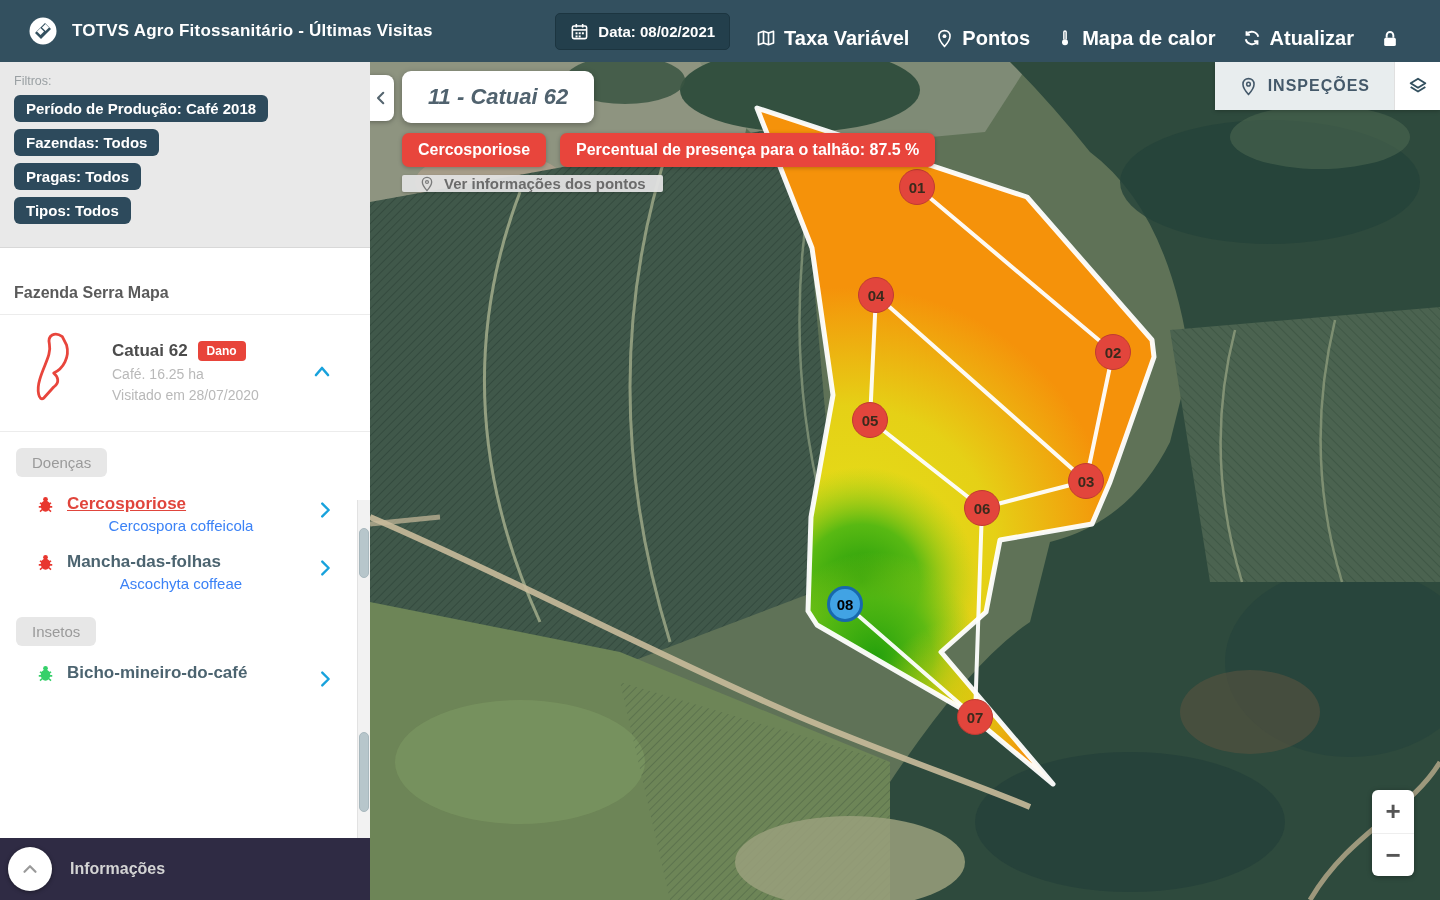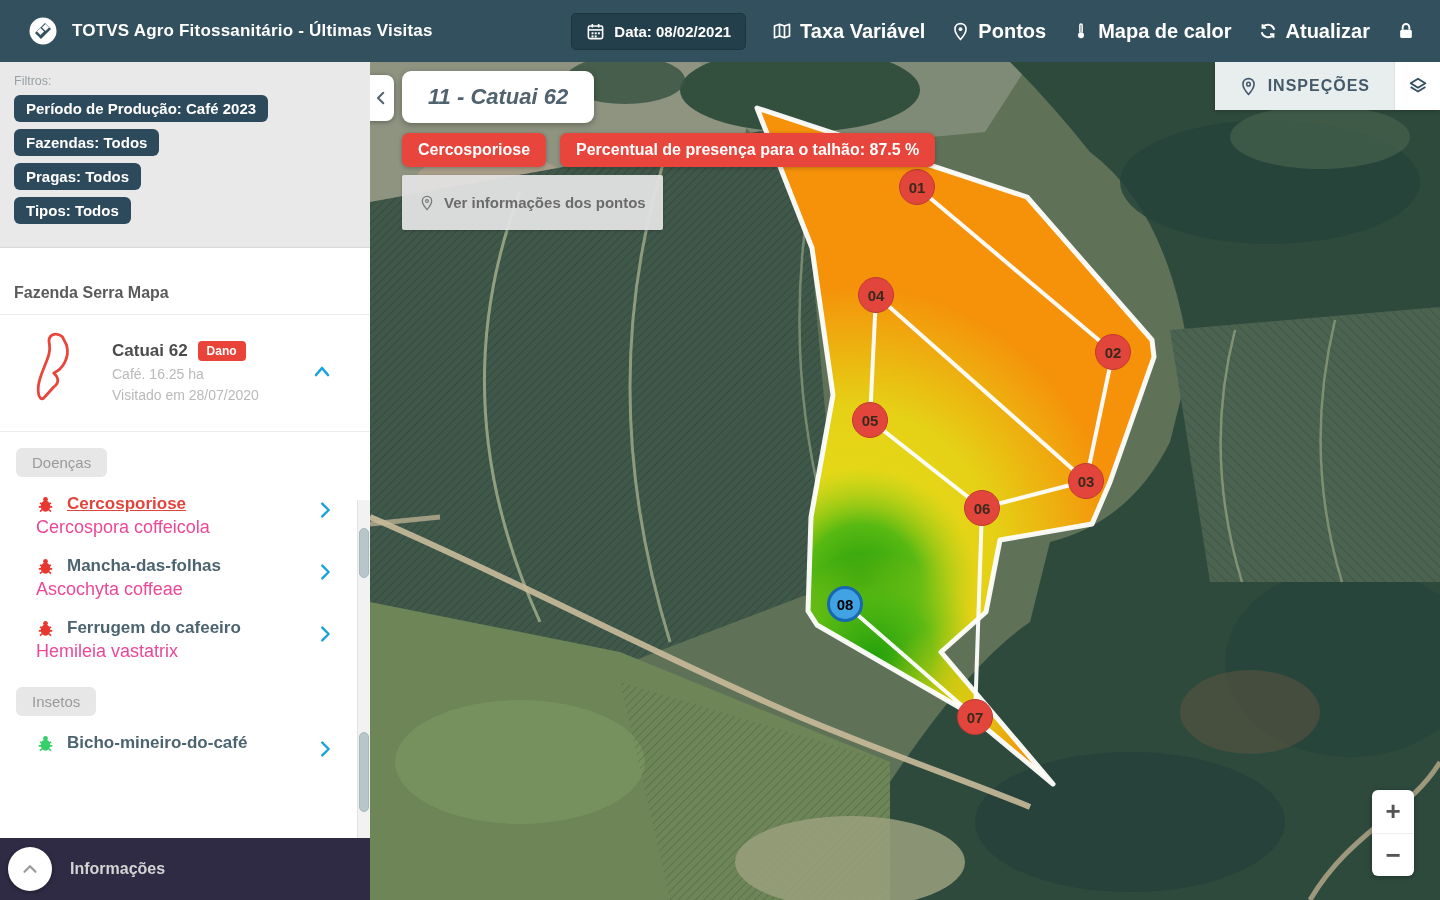--- a/index.html
+++ b/index.html
@@ -5,21 +5,21 @@
   * { margin:0; padding:0; box-sizing:border-box; }
   html,body { width:1440px; height:900px; overflow:hidden; }
   body { font-family:"Liberation Sans", sans-serif; background:#222; }
   .app { position:relative; width:1440px; height:900px; overflow:hidden; background:#fff; }
 
   
   .header { position:absolute; left:0; top:0; width:1440px; height:62px; background:#33505f;
             display:flex; align-items:center; z-index:50; }
   .logo { width:30px; height:30px; margin-left:28px; flex:0 0 auto; }
   .header-title { color:#fff; font-size:17px; font-weight:700; margin-left:14px; letter-spacing:.2px; }
-  .header-right { margin-left:auto; display:flex; align-items:center; gap:26px; padding-right:24px; }
+  .header-right { margin-left:auto; display:flex; align-items:flex-end; gap:26px; padding-right:40px; }
   .date-btn { display:flex; align-items:center; gap:9px; background:#233f4c; border:1px solid #1c3540;
               border-radius:5px; padding:8px 14px; color:#fff; font-size:15px; font-weight:700; cursor:pointer; }
   .nav-btn { display:flex; align-items:center; gap:8px; color:#fff; font-size:20px; font-weight:700; cursor:pointer; }
   .nav-btn svg, .date-btn svg { display:block; }
 
   
   .sidebar { position:absolute; left:0; top:62px; width:370px; height:838px; background:#fff; z-index:40; }
   .filters { background:#e9e9e9; border-bottom:1px solid #d8d8d8; padding:12px 14px 16px 14px; }
   .filters-label { color:#9aa0a3; font-size:12.5px; margin-bottom:4px; }
   .filter-pill { display:table; background:#2d4a5c; color:#fff; font-size:15px; font-weight:600;
@@ -33,21 +33,21 @@
   .field-title { font-size:17px; font-weight:700; color:#4c4c4c; }
   .dano-badge { background:#e8443a; color:#fff; font-size:12px; font-weight:700; border-radius:4px; padding:3px 9px; }
   .field-sub { color:#b9b9b9; font-size:14px; margin-top:5px; }
   .collapse-chevron { margin-right:22px; cursor:pointer; }
   .group-label { display:table; background:#e7e7e7; color:#9a9a9a; font-size:15px; border-radius:6px;
                  padding:6px 16px; margin:16px 16px 8px 16px; }
   .pest-item { position:relative; padding:9px 44px 9px 36px; cursor:pointer; }
   .pest-title-row { display:flex; align-items:center; gap:12px; }
   .pest-title { font-size:17px; font-weight:700; color:#4c6470; }
   .pest-item.selected .pest-title { color:#e0453c; text-decoration:underline; }
-  .pest-sub { color:#ec4899; font-size:18px; margin-top:3px; margin-left:0; }
+  .pest-sub { color:#3b82f6; font-size:15px; margin-top:3px; margin-left:0;text-align:center; }
   .pest-chevron { position:absolute; right:34px; top:14px; }
   .bug { width:19px; height:19px; flex:0 0 auto; }
   .bug.red { color:#e8372f; } .bug.green { color:#35d06a; }
 
   .scrollbar { position:absolute; right:0; top:438px; width:13px; height:338px; background:#f2f2f2;
                border-left:1px solid #e2e2e2; }
   .scroll-thumb { position:absolute; left:1px; width:10px; background:#b7c6cb; border-radius:5px;
                   border:1px solid #a8b8be; cursor:pointer; }
   .thumb1 { top:28px; height:50px; }
   .thumb2 { top:232px; height:80px; }
@@ -74,21 +74,21 @@
   .back-btn { position:absolute; left:-8px; top:13px; width:32px; height:46px; background:#fff; border-radius:8px;
               box-shadow:0 1px 5px rgba(0,0,0,.35); display:flex; align-items:center; justify-content:flex-end;
               padding-right:4px; cursor:pointer; }
   .map-title-card { position:absolute; left:32px; top:9px; background:#fff; border-radius:9px;
                     box-shadow:0 2px 6px rgba(0,0,0,.3); padding:13px 26px; font-size:22px; font-weight:700;
                     color:#50626e; cursor:default;font-style:italic; }
   .badge-row { position:absolute; left:32px; top:71px; display:flex; gap:14px; }
   .red-badge { background:#e8453c; color:#fff; border-radius:7px; padding:8px 16px; font-size:16px;
                font-weight:700; box-shadow:0 1px 4px rgba(0,0,0,.25); white-space:nowrap; }
   .points-btn { position:absolute; left:32px; top:113px; display:flex; align-items:center; gap:9px;
-                background:rgba(226,226,226,.95); border-radius:2px; padding:19px 17px; color:#6b6b6b;
+                background:rgba(226,226,226,.95); border-radius:2px; padding:0 17px; color:#6b6b6b;
                 font-size:15px; font-weight:600; cursor:pointer; box-shadow:0 1px 3px rgba(0,0,0,.2); }
   .inspections { position:absolute; right:0; top:0; height:48px; display:flex; cursor:pointer;
                  box-shadow:0 1px 4px rgba(0,0,0,.25); }
   .inspections-main { background:#e8edee; display:flex; align-items:center; gap:10px; padding:0 24px;
                       color:#44596a; font-size:16px; font-weight:600; letter-spacing:1px; }
   .inspections-layers { background:#fff; width:46px; display:flex; align-items:center; justify-content:center;
                         border-left:1px solid #e0e0e0; }
   .zoom-ctl { position:absolute; right:26px; top:728px; width:42px; background:#fff; border-radius:6px;
               box-shadow:0 1px 5px rgba(0,0,0,.35); overflow:hidden; }
   .zoom-btn { height:43px; display:flex; align-items:center; justify-content:center; font-size:26px;
@@ -158,21 +158,21 @@
       <svg width="20" height="22" viewBox="0 0 24 24" style="cursor:pointer">
         <rect x="5" y="10.5" width="14" height="10" rx="2" fill="#fff"></rect>
         <path d="M8 10.5 V7.5 a4 4 0 0 1 8 0 v3" fill="none" stroke="#fff" stroke-width="2.3"></path>
       </svg>
     </div>
   </div>
 
   <div class="sidebar">
     <div class="filters">
       <div class="filters-label">Filtros:</div>
-      <div class="filter-pill">Período de Produção: Café 2023</div>
+      <div class="filter-pill">Período de Produção: Café 2018</div>
       <div class="filter-pill">Fazendas: Todos</div>
       <div class="filter-pill">Pragas: Todos</div>
       <div class="filter-pill">Tipos: Todos</div>
     </div>
 
     <div class="farm-name">Fazenda Serra Mapa</div>
 
     <div class="field-card">
       <svg class="field-shape" width="72" height="86" viewBox="0 0 60 80">
         <path d="M34 7 C27 2 20 6 22 14 C24 24 17 33 13 47 C10 57 12 68 17 64 L26 54 C32 50 30 44 26 41 C35 37 41 26 38 15 Z" fill="none" stroke="#e8453c" stroke-width="2.6" stroke-linejoin="round"></path>
@@ -215,34 +215,20 @@
           <path d="M5 10 L8 12 M3.5 15 H7 M5 21 L8.5 18 M19 10 L16 12 M20.5 15 H17 M19 21 L15.5 18" stroke="currentColor" stroke-width="2"></path>
         </svg>
         <span class="pest-title">Mancha-das-folhas</span>
       </div>
       <div class="pest-sub">Ascochyta coffeae</div>
       <svg class="pest-chevron" width="22" height="22" viewBox="0 0 24 24">
         <polyline points="9,5 16,12 9,19" fill="none" stroke="#18a2dc" stroke-width="2.6" stroke-linecap="round" stroke-linejoin="round"></polyline>
       </svg>
     </div>
 
-    <div class="pest-item">
-      <div class="pest-title-row">
-        <svg class="bug red" viewBox="0 0 24 24">
-          <ellipse cx="12" cy="14" rx="6" ry="7" fill="currentColor"></ellipse>
-            <circle cx="12" cy="5.5" r="3" fill="currentColor"></circle>
-          <path d="M5 10 L8 12 M3.5 15 H7 M5 21 L8.5 18 M19 10 L16 12 M20.5 15 H17 M19 21 L15.5 18" stroke="currentColor" stroke-width="2"></path>
-        </svg>
-        <span class="pest-title">Ferrugem do cafeeiro</span>
-      </div>
-      <div class="pest-sub">Hemileia vastatrix</div>
-      <svg class="pest-chevron" width="22" height="22" viewBox="0 0 24 24">
-        <polyline points="9,5 16,12 9,19" fill="none" stroke="#18a2dc" stroke-width="2.6" stroke-linecap="round" stroke-linejoin="round"></polyline>
-      </svg>
-    </div>
 
     <div class="group-label">Insetos</div>
 
     <div class="pest-item">
       <div class="pest-title-row">
         <svg class="bug green" viewBox="0 0 24 24">
           <ellipse cx="12" cy="14" rx="6" ry="7" fill="currentColor"></ellipse>
             <circle cx="12" cy="5.5" r="3" fill="currentColor"></circle>
           <path d="M5 10 L8 12 M3.5 15 H7 M5 21 L8.5 18 M19 10 L16 12 M20.5 15 H17 M19 21 L15.5 18" stroke="currentColor" stroke-width="2"></path>
         </svg>

